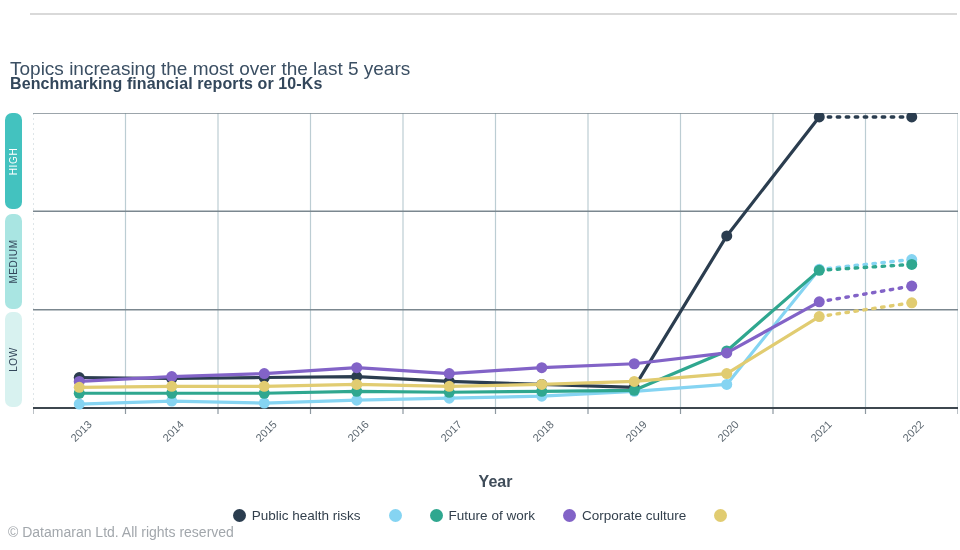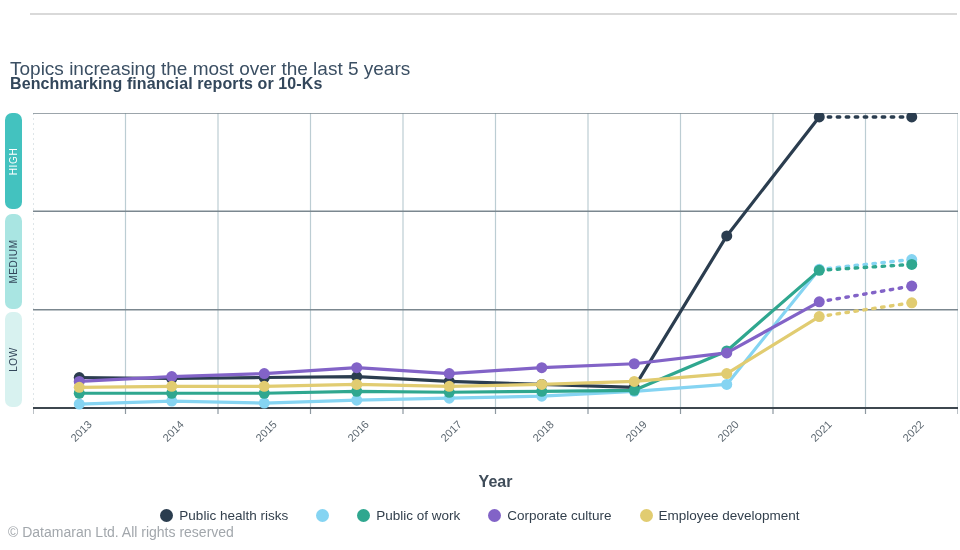--- a/index.html
+++ b/index.html
@@ -170,25 +170,24 @@
 <div class="legend" id="legend">
     <div class="legend-item">
       <span class="legend-dot" style="background: rgb(43, 61, 79);"></span>
       <span class="legend-label">Public health risks</span>
     </div>
     <div class="legend-item">
       <span class="legend-dot" style="background: rgb(133, 212, 242);"></span>
     </div>
     <div class="legend-item">
       <span class="legend-dot" style="background: rgb(47, 167, 143);"></span>
-      <span class="legend-label">Public of work</span>
+      <span class="legend-label">Future of work</span>
     </div>
     <div class="legend-item">
       <span class="legend-dot" style="background: rgb(130, 99, 199);"></span>
       <span class="legend-label">Corporate culture</span>
     </div>
     <div class="legend-item">
       <span class="legend-dot" style="background: rgb(225, 204, 113);"></span>
-      <span class="legend-label">Employee development</span>
     </div>
   </div>
 
 <div class="footer">© Datamaran Ltd. All rights reserved</div>
 
 </body></html>

